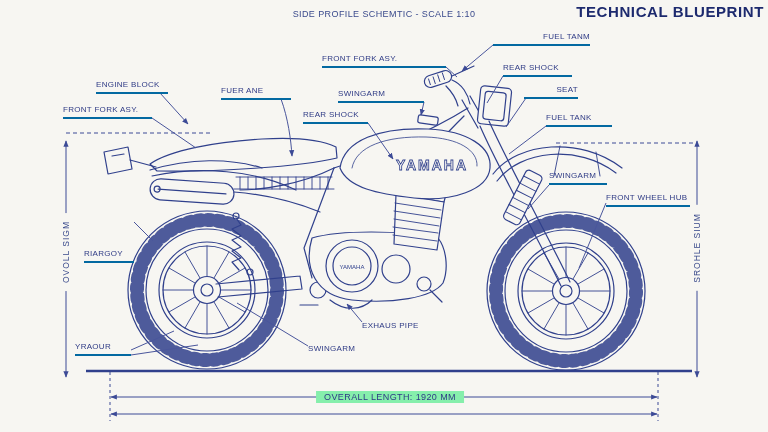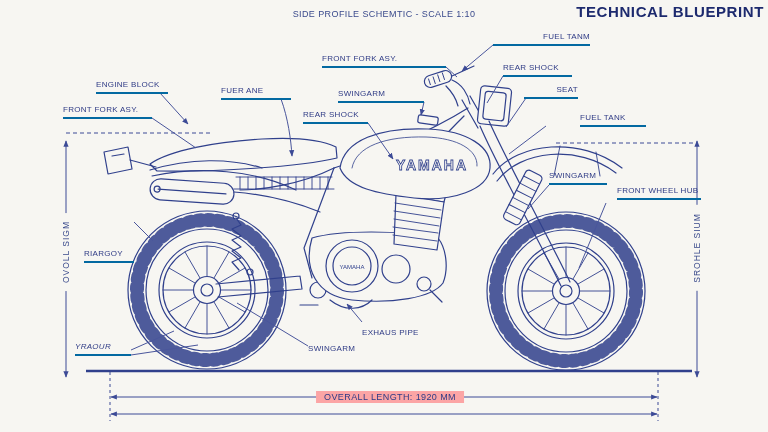--- a/index.html
+++ b/index.html
@@ -23,21 +23,21 @@
   }
   .ul{border-bottom:2px solid #0369a1;padding-bottom:2px;}
   .ar{text-align:right;}
   .vlbl{
     position:absolute;font-size:8.5px;color:#3a4a8c;letter-spacing:1px;
     white-space:nowrap;background:#f7f6f2;padding:2px 8px;
     transform:translate(-50%,-50%) rotate(-90deg);
   }
   .dimtxt{
     position:absolute;font-size:9px;color:#2e3a85;letter-spacing:.4px;
-    background:#fca5a5;padding:1px 8px;white-space:nowrap;
+    background:#86efac;padding:1px 8px;white-space:nowrap;
     transform:translate(-50%,-50%);
   }
 </style>
 </head>
 <body>
 
 <div class="canvas">
 
   <svg width="768" height="432" viewBox="0 0 768 432">
     <defs>
@@ -195,36 +195,36 @@
     </div>
   <div class="lbl ar" style="left:493px;top:32px;width:97px;">
       <span class="ul" style="display:block;">FUEL TANM</span>
     </div>
   <div class="lbl" style="left:503px;top:63px;width:69px;">
       <span class="ul" style="display:block;">REAR SHOCK</span>
     </div>
   <div class="lbl ar" style="left:524px;top:85px;width:54px;">
       <span class="ul" style="display:block;">SEAT</span>
     </div>
-  <div class="lbl" style="left:546px;top:113px;width:66px;margin-left:34px;">
+  <div class="lbl" style="left:546px;top:113px;width:66px;">
       <span class="ul" style="display:block;">FUEL TANK</span>
     </div>
   <div class="lbl" style="left:549px;top:171px;width:58px;">
       <span class="ul" style="display:block;">SWINGARM</span>
     </div>
-  <div class="lbl" style="left:606px;top:186px;width:84px;margin-left:11px;">
+  <div class="lbl" style="left:606px;top:193px;width:84px;">
       <span class="ul" style="display:block;">FRONT WHEEL HUB</span>
     </div>
   <div class="lbl" style="left:84px;top:209px;width:50px;">
       <span class="ul" style="display:block;margin-top:40px;">RIARGOY</span>
     </div>
   <div class="lbl" style="left:75px;top:342px;width:56px;">
-      <span class="ul" style="display:block;font-style:italic;">YRAOUR</span>
+      <span class="ul" style="display:block;">YRAOUR</span>
     </div>
   <div class="lbl" style="left:308px;top:344px;">SWINGARM</div>
-  <div class="lbl" style="left:362px;top:328px;text-align:right;">EXHAUS PIPE</div>
+  <div class="lbl" style="left:362px;top:321px;text-align:right;">EXHAUS PIPE</div>
 
   <div class="vlbl" style="left:66px;top:252px;">OVOLL SIGM</div>
   <div class="vlbl" style="left:697px;top:248px;">SROHLE SIUM</div>
 
   <div class="dimtxt" style="left:390px;top:397px;">OVERALL LENGTH: 1920 MM</div>
 
 </div>
 
 </body></html>

